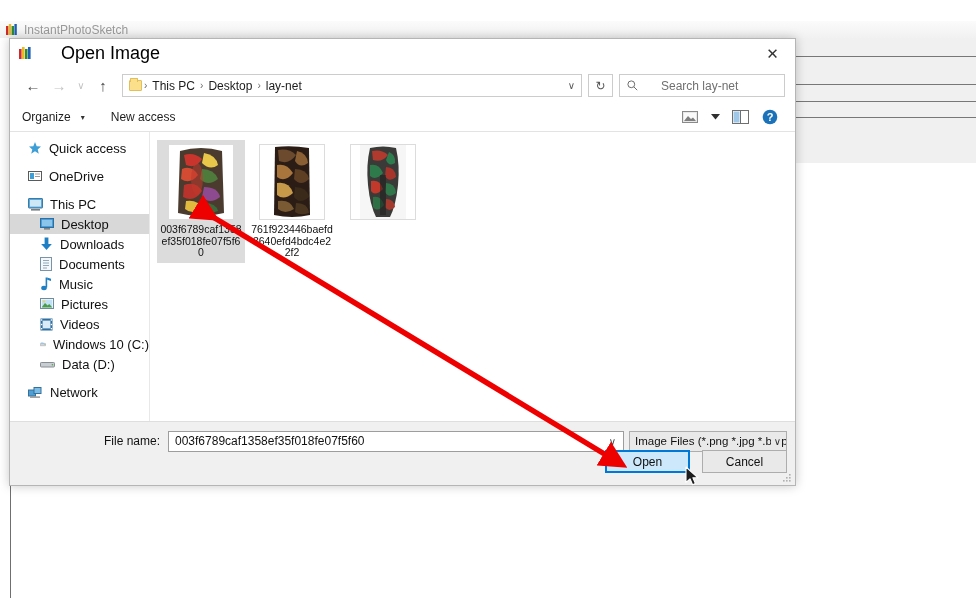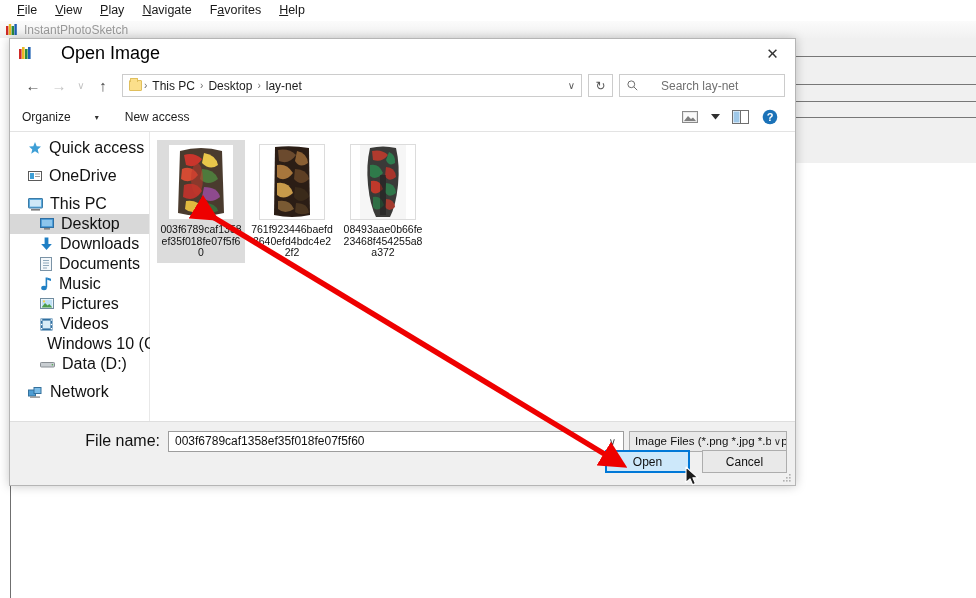--- a/index.html
+++ b/index.html
@@ -111,34 +111,34 @@
     width: 166px; height: 23px; border: 1px solid #cccccc; background: #fff;
     display: flex; align-items: center; padding: 0 7px; gap: 7px;
   }
   .search-ph { font-size: 12px; color: #707070; margin-left: 16px; }
 
   
   .dlg-cmdbar {
     height: 29px; display: flex; align-items: center; padding: 0 12px;
     border-bottom: 1px solid #e3e3e3; position: relative;
   }
-  .cmd { font-size: 12px; color: #1d1d1d; margin-right: 26px; display:flex; align-items:center; gap:24px; cursor: default;}
+  .cmd { font-size: 12px; color: #1d1d1d; margin-right: 26px; display:flex; align-items:center; gap:10px; cursor: default;}
   .cmd .caret { font-size: 8px; color: #333; }
   .cmdbar-right { position: absolute; right: 10px; display: flex; align-items: center; gap: 0; }
   .icobtn { width: 30px; height: 24px; display:flex; align-items:center; justify-content:center; }
 
   
   .dlg-main { display: flex; height: 289px; }
   .dlg-sidebar {
     width: 140px; padding-top: 6px; background: #ffffff;
     border-right: 1px solid #e8e8e8;
   }
   .side-item {
     height: 20px; display: flex; align-items: center; padding-left: 18px;
-    gap: 7px; font-size: 16px; color: #111; cursor: default; white-space: nowrap;
+    gap: 7px; font-size: 13px; color: #111; cursor: default; white-space: nowrap;
   }
   .side-item.indent { padding-left: 30px; }
   .side-item.selected { background: #d8d8d8; }
   .side-gap { height: 8px; }
 
   .dlg-files {
     flex: 1; background: #ffffff; padding: 8px 0 0 4px;
     display: flex; flex-wrap: wrap; align-content: flex-start;
   }
   .file-item {
@@ -159,21 +159,21 @@
 
   
   .dlg-bottom {
     position: absolute; left: 0; right: 0; bottom: 0; height: 64px;
     background: #f0f0f0; border-top: 1px solid #dedede;
   }
   .row-filename {
     display: flex; align-items: center; height: 22px; margin-top: 8px;
   }
   .fn-label {
-    width: 158px; text-align: right; font-size: 16px; color: #111;
+    width: 158px; text-align: right; font-size: 12px; color: #111;
     padding-right: 8px;
   }
   .fn-input {
     width: 456px; height: 21px; background: #ffffff; border: 1px solid #9d9d9d;
     display: flex; align-items: center; padding: 0 6px; position: relative;
   }
   .fn-value { font-size: 12px; color: #111; }
   .fn-chev { position: absolute; right: 7px; font-size: 10px; color: #444; }
   .filter-select {
     width: 158px; height: 21px; background: #e9e9e9; border: 1px solid #adadad;
@@ -221,28 +221,20 @@
   <div class="app-titlebar">
     <svg width="13" height="12" viewBox="0 0 13 12">
       <rect x="0" y="2" width="2.4" height="9" fill="#cf2a27"></rect>
       <rect x="2.8" y="0" width="2.4" height="11" fill="#e8b923"></rect>
       <rect x="5.6" y="2" width="2.4" height="9" fill="#2b8a3e"></rect>
       <rect x="8.4" y="0" width="2.4" height="11" fill="#1c5fb3"></rect>
     </svg>
     <span class="app-title-text">InstantPhotoSketch</span>
   </div>
 
-  <div class="app-menubar">
-    <span class="mi"><u>F</u>ile</span>
-    <span class="mi"><u>V</u>iew</span>
-    <span class="mi"><u>P</u>lay</span>
-    <span class="mi"><u>N</u>avigate</span>
-    <span class="mi">F<u>a</u>vorites</span>
-    <span class="mi"><u>H</u>elp</span>
-  </div>
 
   <div class="dialog">
 
     <div class="dlg-titlebar">
       <span class="dlg-icon">
         <svg width="14" height="13" viewBox="0 0 14 13">
           <rect x="0" y="2" width="2.6" height="10" fill="#cf2a27"></rect>
           <rect x="3" y="0" width="2.6" height="12" fill="#e8b923"></rect>
           <rect x="6" y="2" width="2.6" height="10" fill="#2b8a3e"></rect>
           <rect x="9" y="0" width="2.6" height="12" fill="#1c5fb3"></rect>
@@ -475,21 +467,20 @@
               <path d="M29 7 Q36 10 35 18 Q29 22 26 15 Z" fill="#2e7d4f"></path>
               <path d="M10 20 Q19 18 23 28 Q16 36 10 31 Z" fill="#2f7a4a"></path>
               <path d="M26 22 Q35 22 36 32 Q29 38 25 31 Z" fill="#a8352c"></path>
               <path d="M11 36 Q20 34 23 44 Q15 52 11 46 Z" fill="#c0392b"></path>
               <path d="M26 38 Q35 38 36 48 Q29 54 25 47 Z" fill="#30764a"></path>
               <path d="M13 52 Q21 50 24 60 Q17 68 13 62 Z" fill="#2f6f45"></path>
               <path d="M26 54 Q34 54 35 62 Q29 68 25 62 Z" fill="#a33a2e"></path>
               <path d="M20 30 L26 30 L26 70 L20 70 Z" fill="#1a1a1a" opacity="0.5"></path>
             </svg>
           </div>
-          <div class="file-label">08493aae0b66fe23468f454255a8a372</div>
         </div>
 
       </div>
     </div>
 
     <div class="dlg-bottom">
       <div class="row-filename">
         <span class="fn-label">File name:</span>
         <div class="fn-input">
           <span class="fn-value">003f6789caf1358ef35f018fe07f5f60</span>

